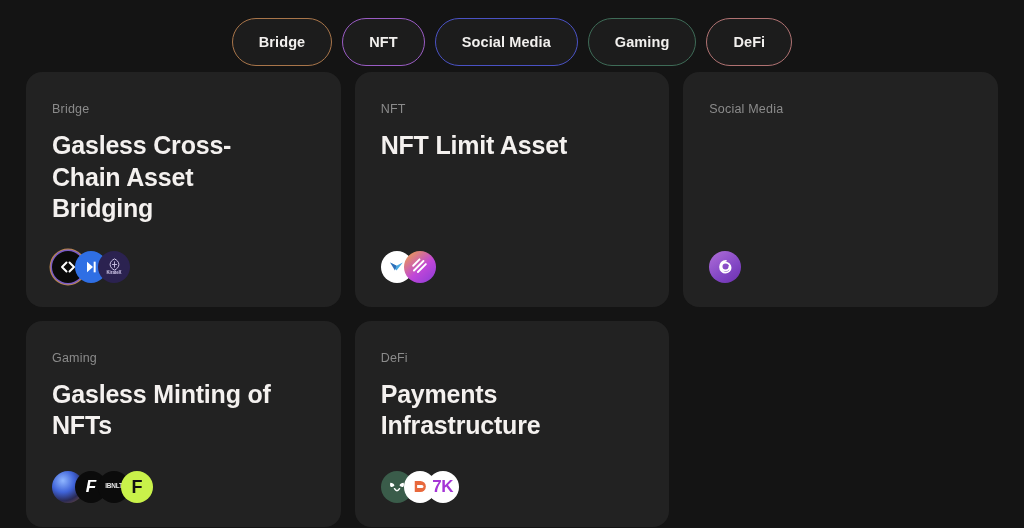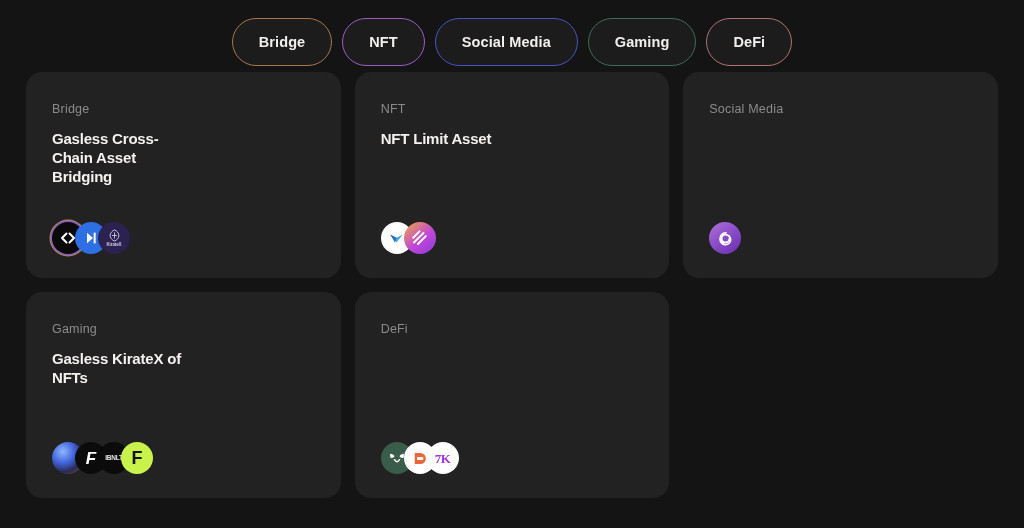--- a/index.html
+++ b/index.html
@@ -65,21 +65,21 @@
   .card-tag {
     color: #8b8b8b;
     font-size: 12.5px;
     font-weight: normal;
     letter-spacing: .2px;
     margin-bottom: 14px;
   }
 
   .card-title {
     color: #f4f1ef;
-    font-size: 15px;
+    font-size: 25px;
     line-height: 1.26;
     font-weight: bold;
     letter-spacing: -.2px;
     max-width: 16ch;
   }
 
   .logo-row {
     margin-top: auto;
     display: flex;
     align-items: center;
@@ -117,21 +117,21 @@
   .lg-green  { background: #3a5c4a; }
 
   .glyph {
     font-weight: bold;
     line-height: 1;
     font-family: "Liberation Sans", sans-serif;
   }
   .glyph-f-white { color: #ffffff; font-size: 17px; font-style: italic; }
   .glyph-f-black { color: #121212; font-size: 18px; }
   .glyph-ibnlt   { color: #e8e8e8; font-size: 6.5px; letter-spacing: -.2px; }
-  .glyph-7k      { color: #a435d6; font-size: 13px; letter-spacing: -.5px; font-family: Liberation Serif, serif; }
+  .glyph-7k      { color: #a435d6; font-size: 17px; letter-spacing: -.5px; }
   .glyph-kiratex { color: #cfc6e8; font-size: 4.5px; letter-spacing: -.1px; position:absolute; bottom:7px; }
 </style>
 </head>
 <body>
 
 <div class="filter-bar">
     <div class="pill" style="border-color: rgb(168, 117, 74);">
       <span>Bridge</span>
     </div>
     <div class="pill" style="border-color: rgb(154, 92, 196);">
@@ -196,36 +196,37 @@
       <div class="logo-row">
         <div class="logo lg-lens">
           <svg width="21" height="21" viewBox="0 0 24 24">
             <path d="M16.5 12a4.5 4.5 0 1 1-4.5-4.5c3.2 0 5.8 2.6 5.8 5.8S15.2 19 12 19s-6.2-2.8-6.2-6.5S8.6 5.5 12.5 5.5" fill="none" stroke="#fff" stroke-width="2.1" stroke-linecap="round"></path>
           </svg>
         </div>
       </div>
     </div>
     <div class="card">
       <div class="card-tag">Gaming</div>
-      <div class="card-title">Gasless KirateX of NFTs</div>
+      <div class="card-title">Gasless Minting of NFTs</div>
       <div class="logo-row">
         <div class="logo lg-sphere"></div>
         <div class="logo lg-black">
           <span class="glyph glyph-f-white">F</span>
         </div>
         <div class="logo lg-black">
           <span class="glyph glyph-ibnlt">IBNLT</span>
         </div>
         <div class="logo lg-lime">
           <span class="glyph glyph-f-black">F</span>
         </div>
       </div>
     </div>
     <div class="card">
       <div class="card-tag">DeFi</div>
+      <div class="card-title">Payments Infrastructure</div>
       <div class="logo-row">
         <div class="logo lg-green">
           <svg width="20" height="20" viewBox="0 0 24 24">
             <path d="M4 7c2.5 0 4.3 1.3 5 3-1 1.6-2.6 2.4-4.2 1.9C3.4 11.4 3.4 8.8 4 7z" fill="#fff"></path>
             <path d="M20 7c-2.5 0-4.3 1.3-5 3 1 1.6 2.6 2.4 4.2 1.9 1.4-.5 1.4-3.1.8-4.9z" fill="#fff"></path>
             <path d="M9 14c1 1.6 2 2.4 3 2.4s2-.8 3-2.4" stroke="#fff" stroke-width="1.8" fill="none" stroke-linecap="round"></path>
           </svg>
         </div>
         <div class="logo lg-white">
           <svg width="19" height="19" viewBox="0 0 24 24">

